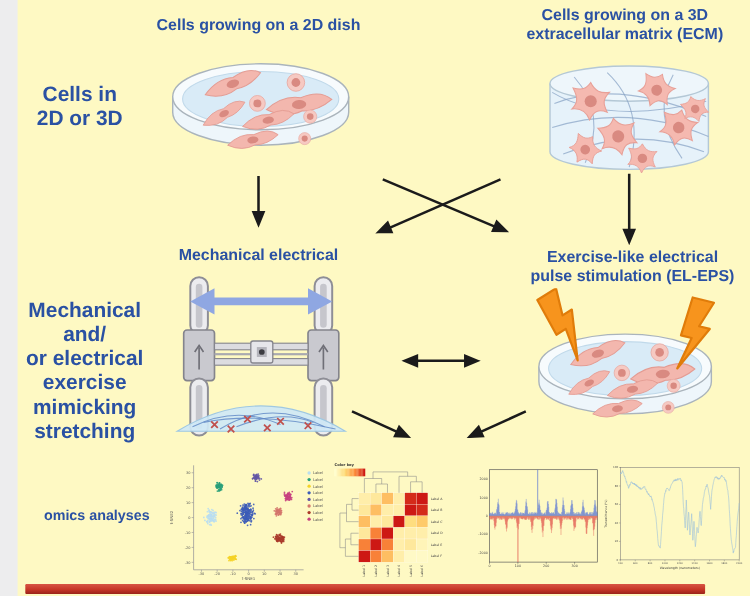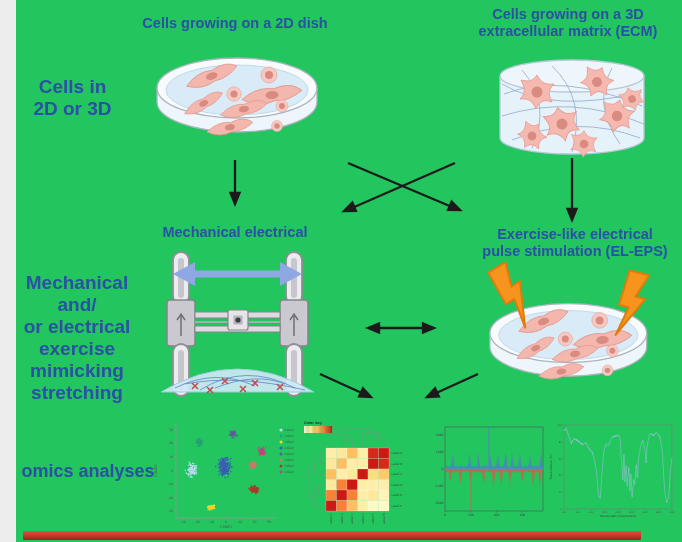--- a/index.html
+++ b/index.html
@@ -1,23 +1,23 @@
 <!DOCTYPE html>
 <html style="--heading-blue: #2a51a3;"><head>
 <meta charset="utf-8">
 <style>
   *{margin:0;padding:0;box-sizing:border-box}
   html,body{background:#fff}
   body{font-family:"Liberation Sans",sans-serif}
-  #canvas{position:relative;width:682px;height:542px;background:#22c55e;overflow:hidden}
+  #canvas{position:relative;width:682px;height:542px;background:#fef9c3;overflow:hidden}
   .abs{position:absolute}
   .heading{color:var(--heading-blue,#2a51a3);font-weight:700;text-align:center;white-space:pre-line;line-height:1.16}
   .t-title{font-size:14.5px}
   .t-side{font-size:19px}
-  .t-omics{font-size:18px}
+  .t-omics{font-size:13px}
   svg{display:block;font-family:"DejaVu Sans",sans-serif}
   #left-strip{left:0;top:0;width:16px;height:542px;background:#ededee}
   #red-bar{left:23px;top:531px;width:618px;height:9px;background:linear-gradient(180deg,#d85443 0%,#c63627 55%,#9a241a 100%);border-radius:1px}
 </style>
 </head>
 <body>
 
 <div id="canvas">
 
   <div id="left-strip" class="abs"></div>

